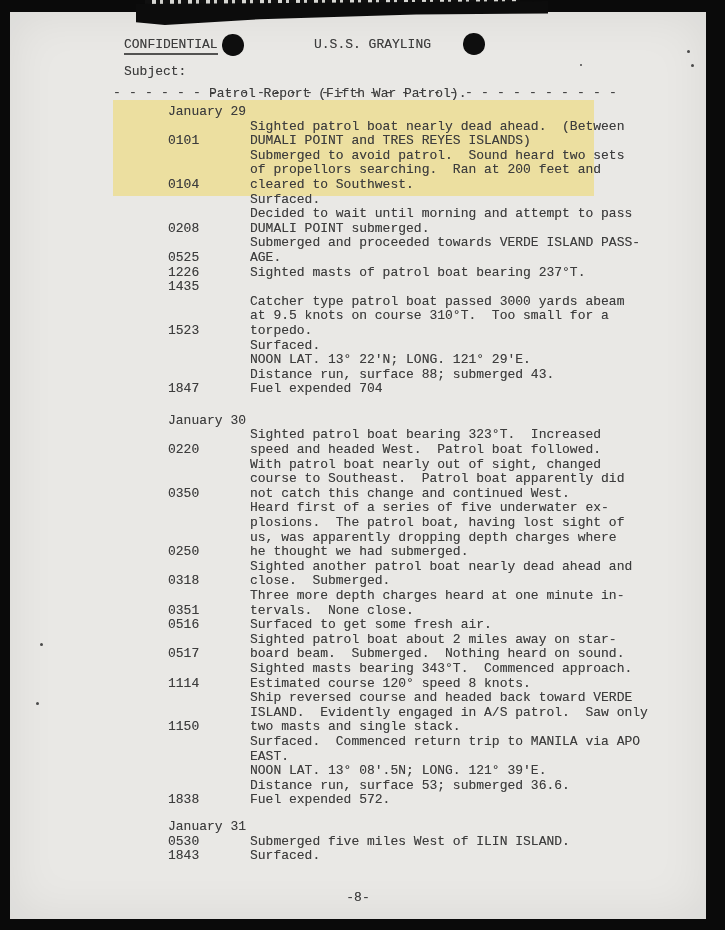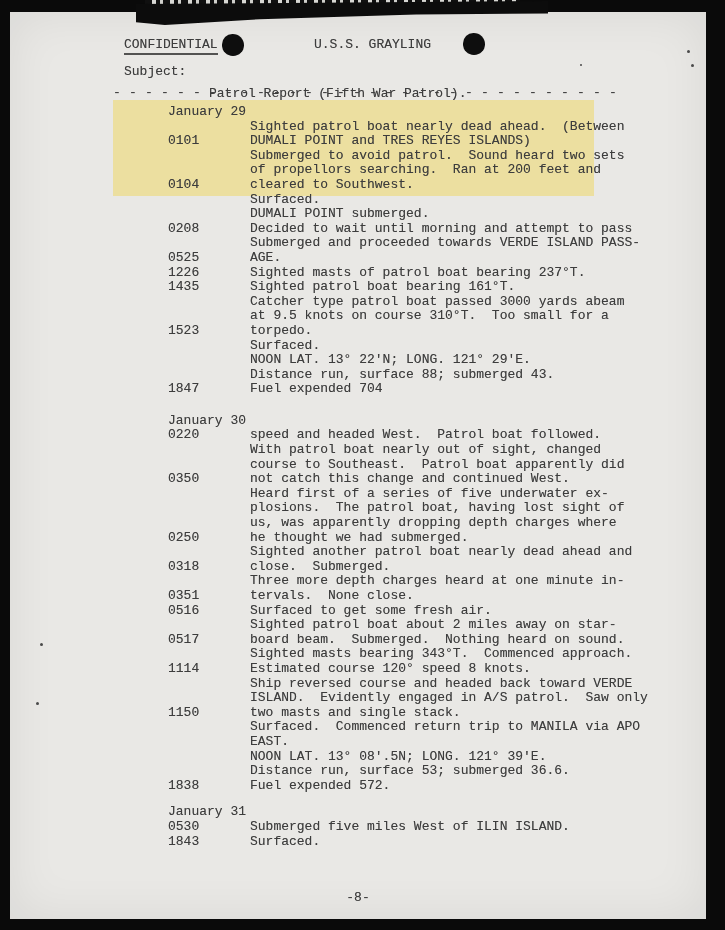--- a/index.html
+++ b/index.html
@@ -93,42 +93,39 @@
             <div class="desc">
               <div class="ln">Submerged to avoid patrol.  Sound heard two sets</div>
               <div class="ln">of propellors searching.  Ran at 200 feet and</div>
               <div class="ln">cleared to Southwest.</div>
             </div>
           </div>
           <div class="entry">
             <div class="time">0208</div>
             <div class="desc">
               <div class="ln">Surfaced.</div>
+              <div class="ln">Decided to wait until morning and attempt to pass</div>
               <div class="ln">DUMALI POINT submerged.</div>
-              <div class="ln">Decided to wait until morning and attempt to pass</div>
             </div>
           </div>
           <div class="entry">
             <div class="time">0525</div>
             <div class="desc">
               <div class="ln">Submerged and proceeded towards VERDE ISLAND PASS-</div>
               <div class="ln">AGE.</div>
             </div>
           </div>
           <div class="entry">
             <div class="time">1226</div>
             <div class="desc">
               <div class="ln">Sighted masts of patrol boat bearing 237°T.</div>
             </div>
           </div>
           <div class="entry">
             <div class="time">1435</div>
-            <div class="desc">
-              <div class="ln">Sighted patrol boat bearing 161°T.</div>
-            </div>
           </div>
           <div class="entry">
             <div class="time">1523</div>
             <div class="desc">
               <div class="ln">Catcher type patrol boat passed 3000 yards abeam</div>
               <div class="ln">at 9.5 knots on course 310°T.  Too small for a</div>
               <div class="ln">torpedo.</div>
             </div>
           </div>
           <div class="entry">
@@ -139,20 +136,21 @@
               <div class="ln">Distance run, surface 88; submerged 43.</div>
               <div class="ln">Fuel expended 704</div>
             </div>
           </div>
         </div>
         <div class="log-group">
           <div class="log-date">January 30</div>
           <div class="entry">
             <div class="time">0220</div>
             <div class="desc">
+              <div class="ln">Sighted patrol boat bearing 323°T.  Increased</div>
               <div class="ln">speed and headed West.  Patrol boat followed.</div>
             </div>
           </div>
           <div class="entry">
             <div class="time">0350</div>
             <div class="desc">
               <div class="ln">With patrol boat nearly out of sight, changed</div>
               <div class="ln">course to Southeast.  Patrol boat apparently did</div>
               <div class="ln">not catch this change and continued West.</div>
             </div>

